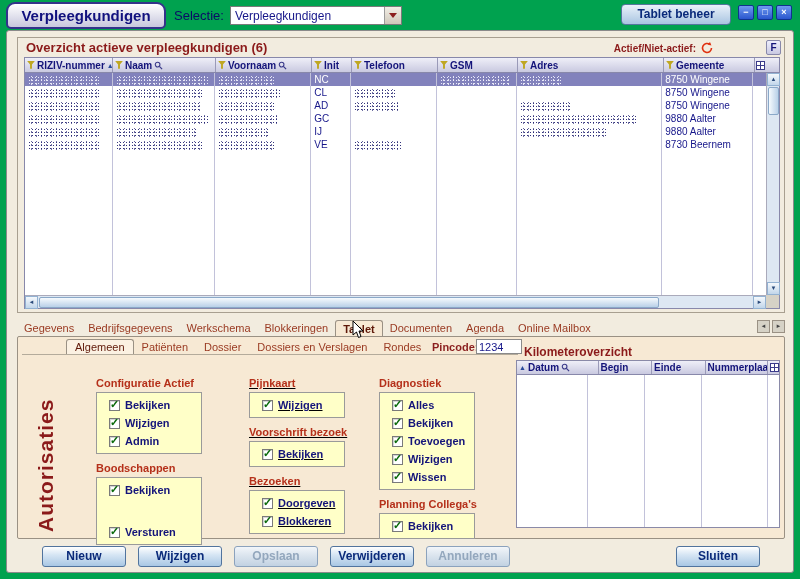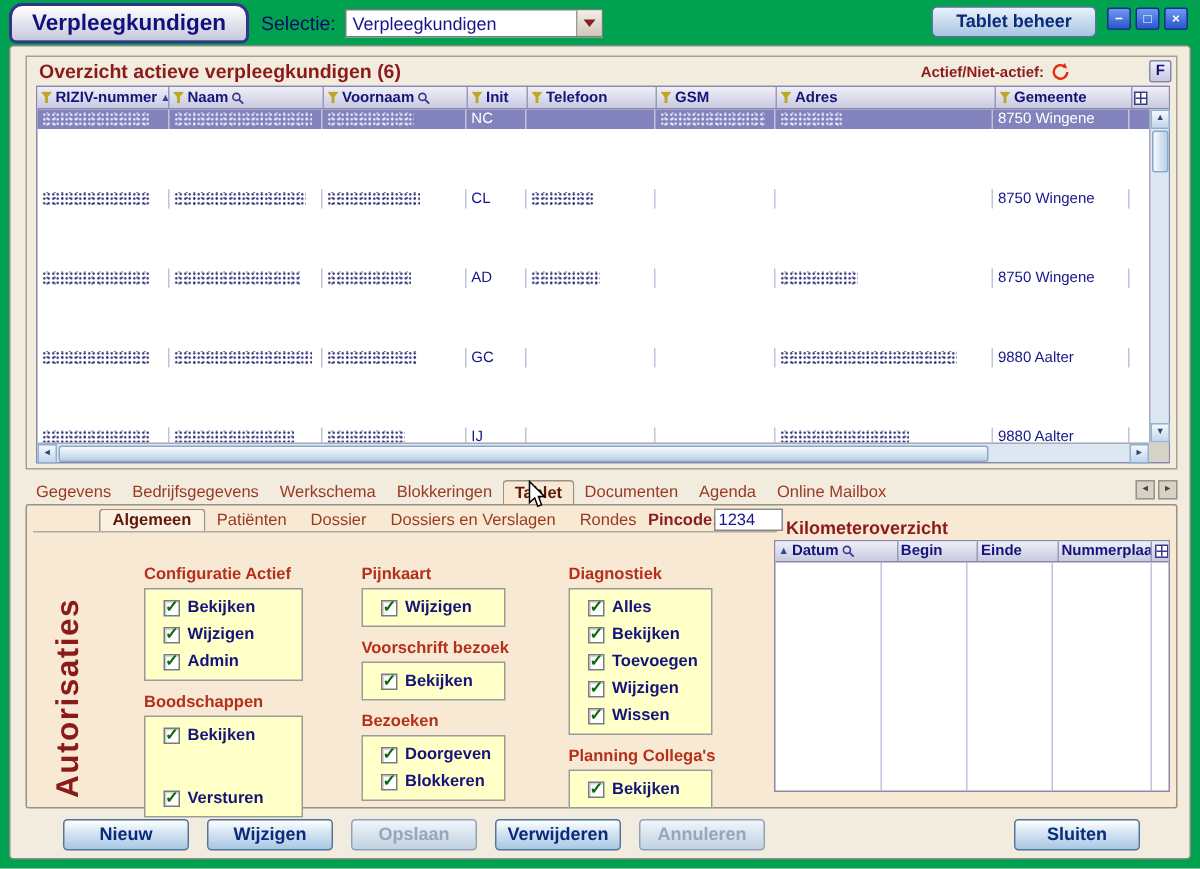--- a/index.html
+++ b/index.html
@@ -38,21 +38,21 @@
   .refresh { position:absolute; right:70px; top:3px; }
   .fbtn-f { position:absolute; right:3px; top:2px; width:15px; height:15px;
     background:linear-gradient(#eeeefc,#c9c9e2); border:1px solid #8888aa; border-radius:2px;
     font-size:10px; font-weight:bold; color:#14147a; text-align:center; line-height:13px; }
 
   .table-wrap { position:absolute; left:6px; top:19px; width:756px; height:252px; background:#fff;
     border:1px solid #8888aa; }
   .thead { display:flex; height:15px; background:linear-gradient(#efeff8,#c9c9e0); border-bottom:1px solid #8888aa; }
   .th { display:flex; align-items:center; gap:2px; padding:0 2px; border-right:1px solid #9a9ab8;
     font-size:10px; font-weight:bold; color:#14147a; overflow:hidden; white-space:nowrap; }
-  .tbody { position:absolute; top:15px; left:0; right:13px; bottom:13px; display:flex; flex-direction:column;gap:40px; }
+  .tbody { position:absolute; top:15px; left:0; right:13px; bottom:13px; display:flex; flex-direction:column; }
   .trow { display:flex; height:13px; }
   .trow.filler { flex:1; height:auto; }
   .td { border-right:1px solid #c2c2da; font-size:10px; color:#16168a; padding:0 3px;
     overflow:hidden; white-space:nowrap; line-height:13px; }
   .trow.sel { background:#8282bc; }
   .trow.sel .td { color:#fff; }
   .c0{width:88px}.c1{width:103px}.c2{width:96px}.c3{width:40px}.c4{width:86px}
   .c5{width:80px}.c6{width:146px}.c7{width:91px}.c8{width:13px}
   .th.c8,.td.c8 { border-right:none; padding:0 1px; }
 
@@ -92,32 +92,32 @@
     border-bottom:1px solid #f7e9d4; border-radius:3px 3px 0 0; position:relative; top:1px; }
   .tab-arrows { margin-left:auto; display:flex; gap:2px; padding-bottom:2px; }
   .tab-arrow { width:13px; height:13px; background:#d6d2c6; border:1px solid #9a9184;
     font-size:6px; line-height:11px; text-align:center; color:#444; }
 
   
   .content { position:absolute; left:10px; top:305px; width:768px; height:203px;
     background:#f7e9d4; border:1px solid #9a9184; border-radius:2px; }
   .subtabs { position:absolute; left:48px; top:1px; display:flex; align-items:flex-end; height:16px; }
   .subtab { padding:1px 8px; font-size:11px; color:#9a3a22; white-space:nowrap; }
-  .subtab.active { font-weight:bold; color:#5f1808; background:#fbf1e2; border:1px solid #9a9184;
+  .subtab.active { font-weight:normal; color:#5f1808; background:#fbf1e2; border:1px solid #9a9184;
     border-bottom:none; border-radius:3px 3px 0 0; }
   .subtab-rule { position:absolute; left:4px; top:17px; width:496px; height:1px; background:#b4ab9b; }
   .pincode-label { position:absolute; left:414px; top:4px; font-size:11px; font-weight:bold; color:#8b1f1f; }
   .pincode-input { position:absolute; left:458px; top:2px; width:46px; height:15px; border:1px solid #8a8a8a;
     font-size:11px; color:#16168a; padding:0 2px; font-family:inherit; background:#fff; }
 
   .auth-label { position:absolute; left:16px; top:52px; height:152px; writing-mode:vertical-rl;
     transform:rotate(180deg); color:#8b1a1a; font-weight:bold; font-size:21px; letter-spacing:1px; text-align:center; }
 
   .grp-col { position:absolute; top:40px; }
-  .col1 { left:78px; width:106px; } .col2 { left:223px; width:96px; } .col3 { left:361px; width:96px; }
+  .col1 { left:78px; width:106px; } .col2 { left:231px; width:96px;text-decoration:underline; } .col3 { left:361px; width:96px; }
   .grp-title { font-size:11px; font-weight:bold; color:#b5301a; margin-bottom:3px; white-space:nowrap; }
   .grp-box { background:#ffffc8; border:1px solid #9a9a9a; padding:3px 12px; margin-bottom:8px; }
   .chk-row { display:flex; align-items:center; gap:5px; height:18px; }
   .chk { width:11px; height:11px; background:#fff; border:1px solid #7a7a7a; position:relative; flex:none;
     box-shadow:inset 1px 1px 0 #d6d6d6; }
   .chk::after { content:"✓"; position:absolute; top:-3px; left:0; font-size:11px; font-weight:bold; color:#0b6a0b; }
   .chk-label { font-size:11px; font-weight:bold; color:#14147a; white-space:nowrap; }
   .chk-gap { height:24px; }
 
   .km-title { position:absolute; left:506px; top:8px; font-size:12px; font-weight:bold; color:#8b1a1a; }

